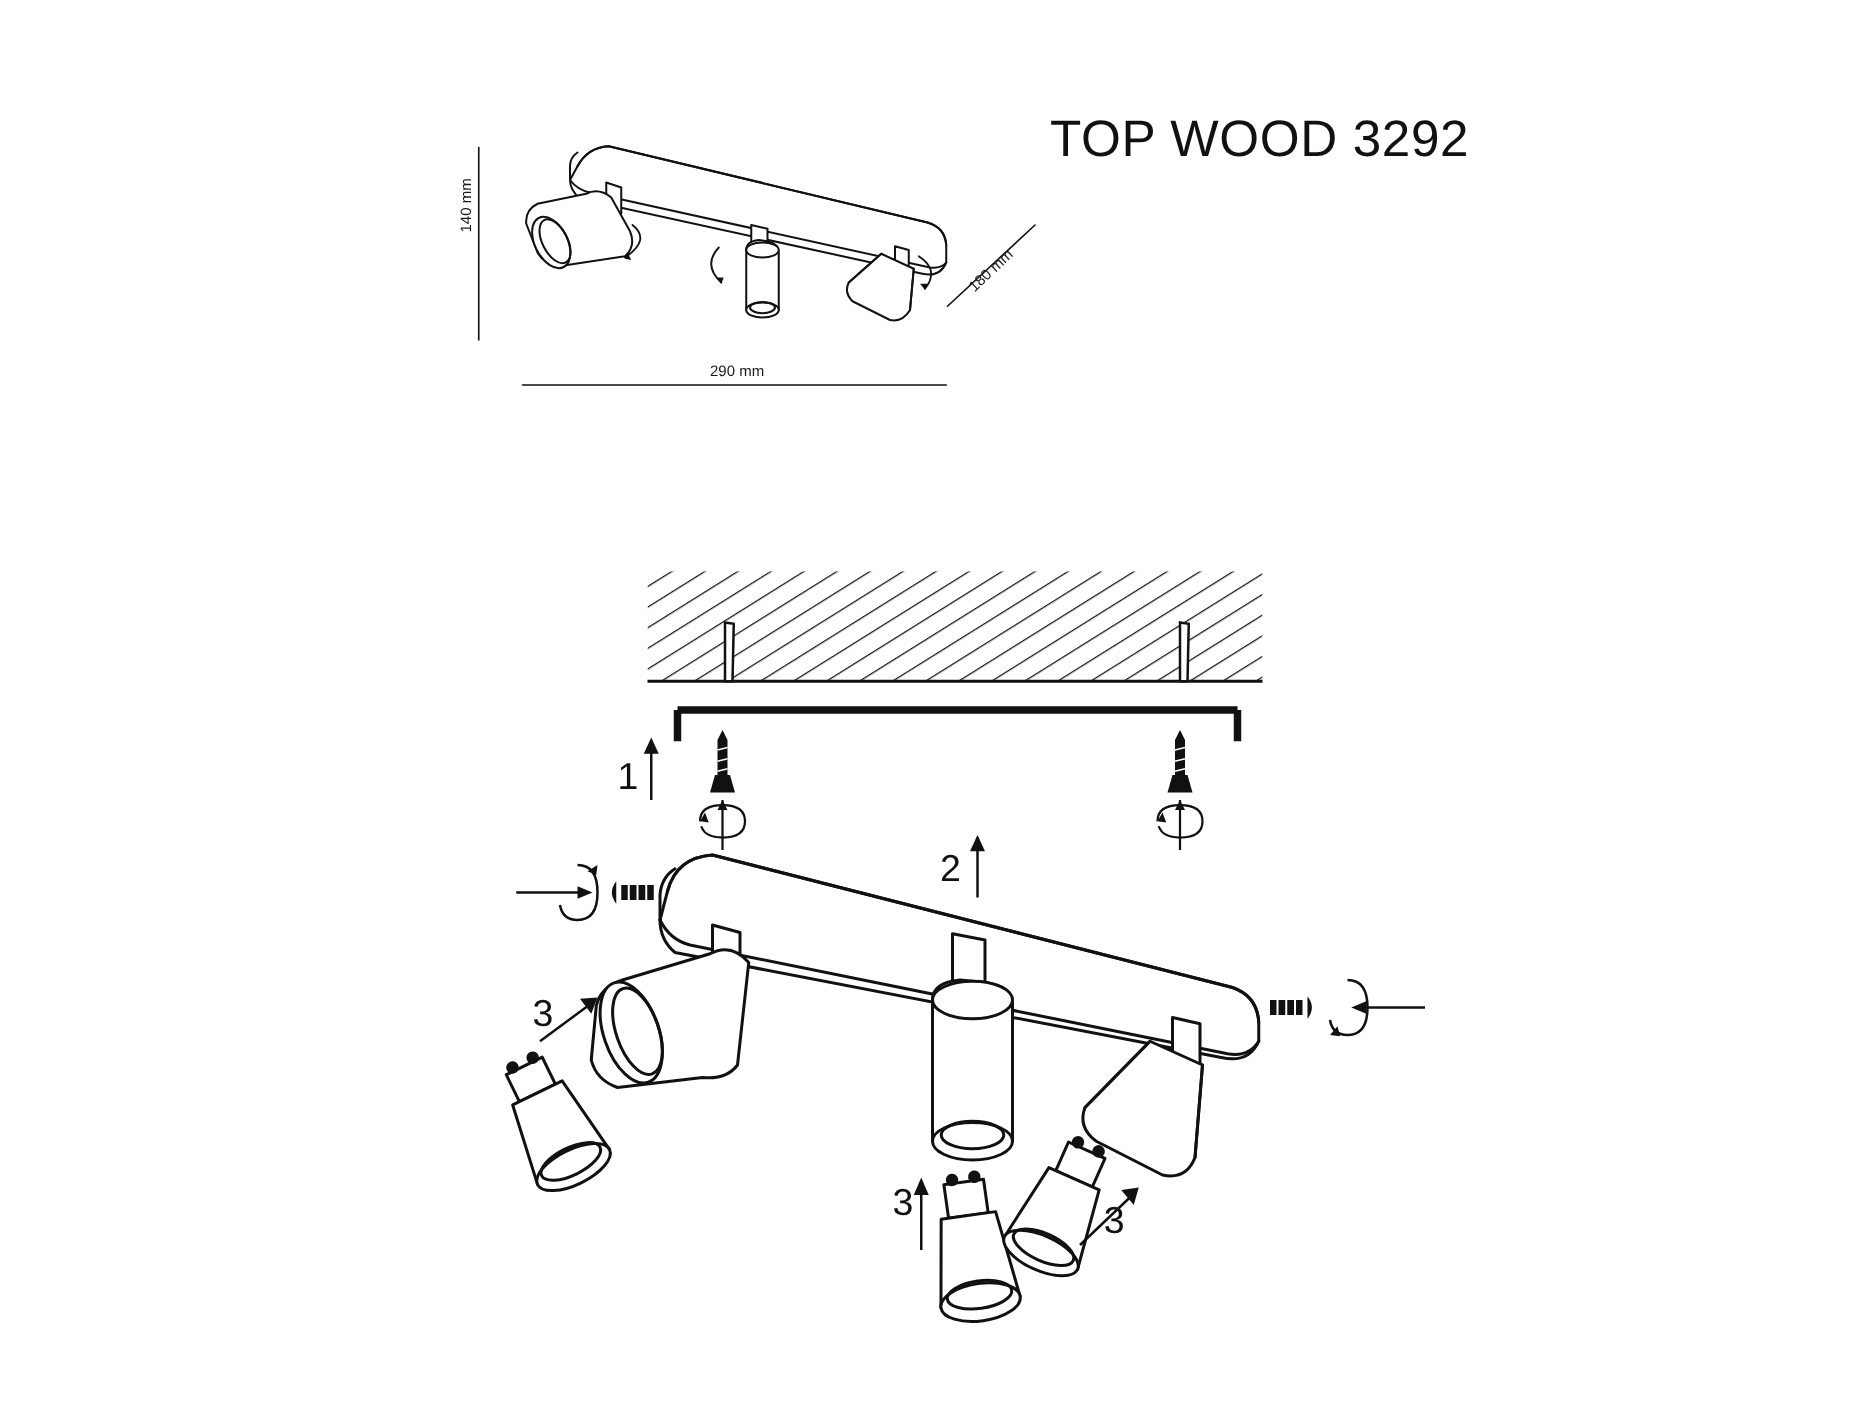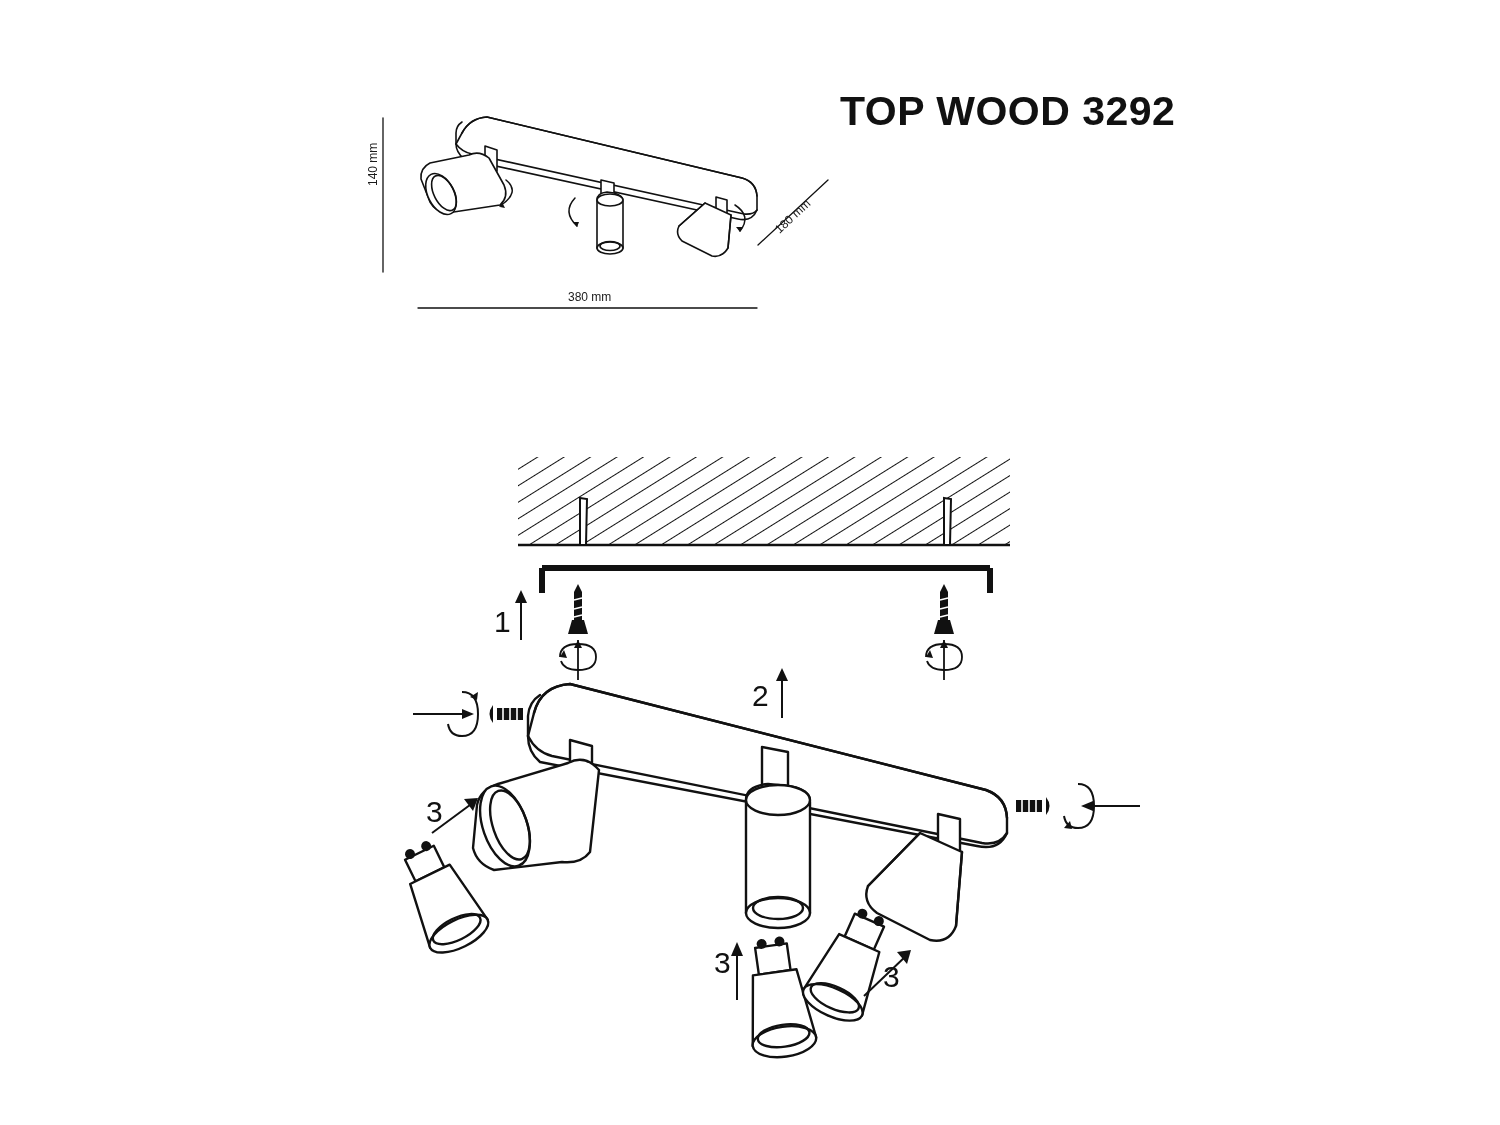--- a/index.html
+++ b/index.html
@@ -18,21 +18,21 @@
     position: absolute;
     left: 0; top: 0;
     width: 1500px;
     height: 1125px;
   }
   .product-title {
     position: absolute;
     left: 840px;
     top: 88px;
     font-size: 41px;
-    font-weight: 700;
+    font-weight: 400;
     letter-spacing: 0.5px;
     color: #111111;
     white-space: nowrap;
     font-family: "Liberation Sans", sans-serif;
   }
   .dim-label {
     position: absolute;
     font-size: 12px;
     color: #1a1a1a;
     white-space: nowrap;
@@ -310,21 +310,21 @@
 
       <line x1="864" y1="996" x2="907" y2="955"></line>
       <path d="M897,952 L911,950 L907,964" fill="#111111" stroke="none"></path>
     </g>
   </svg>
 
   <div class="product-title">TOP WOOD 3292</div>
 
   <div class="dim-label" id="dim-height-label">140 mm</div>
 
-  <div class="dim-label" id="dim-width-label">380 mm</div>
+  <div class="dim-label" id="dim-width-label">290 mm</div>
 
   <div class="dim-label" id="dim-depth-label">180 mm</div>
 
   <div class="step-num" id="step-1-label">1</div>
 
   <div class="step-num" id="step-2-label">2</div>
 
   <div class="step-num" id="step-3a-label">3</div>
 
   <div class="step-num" id="step-3b-label">3</div>

